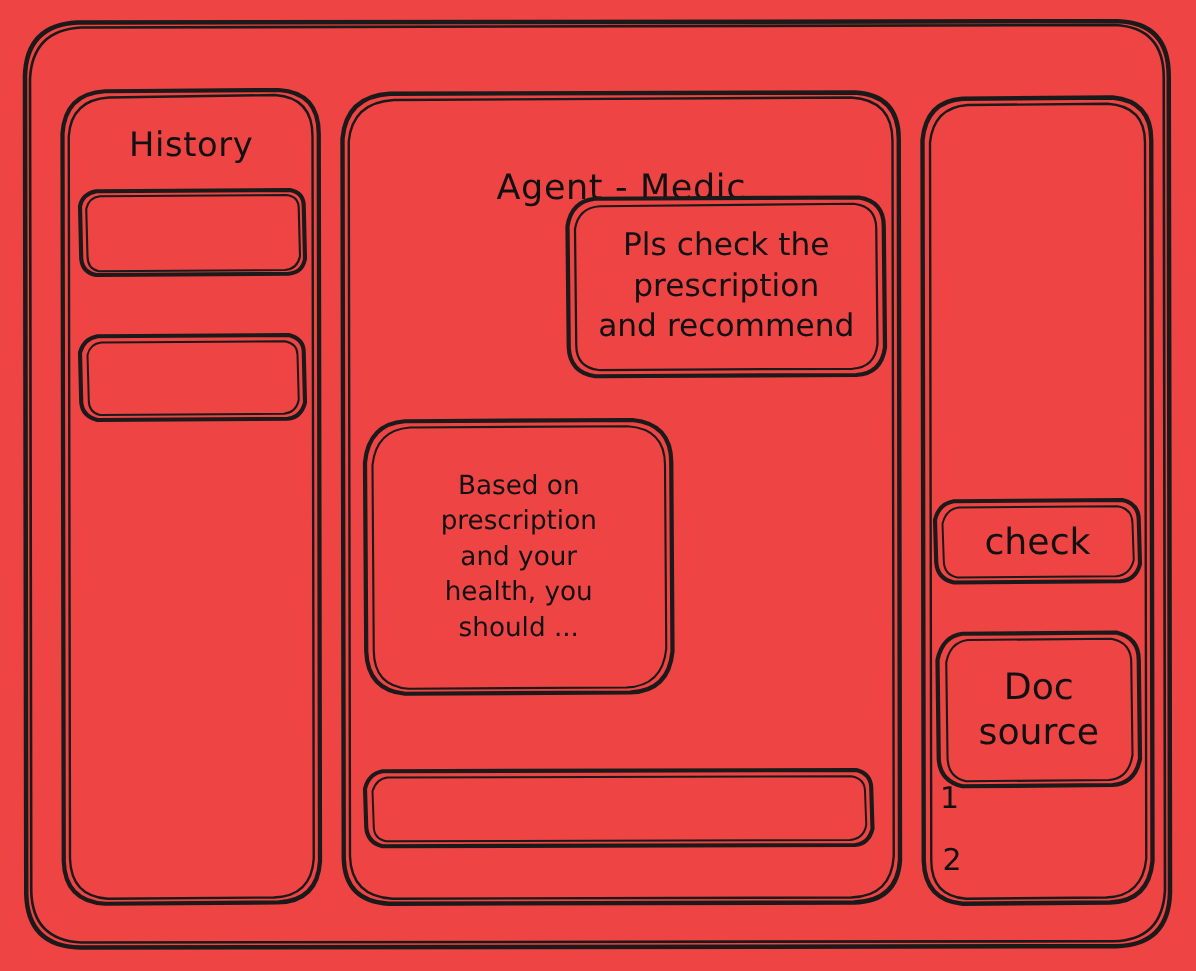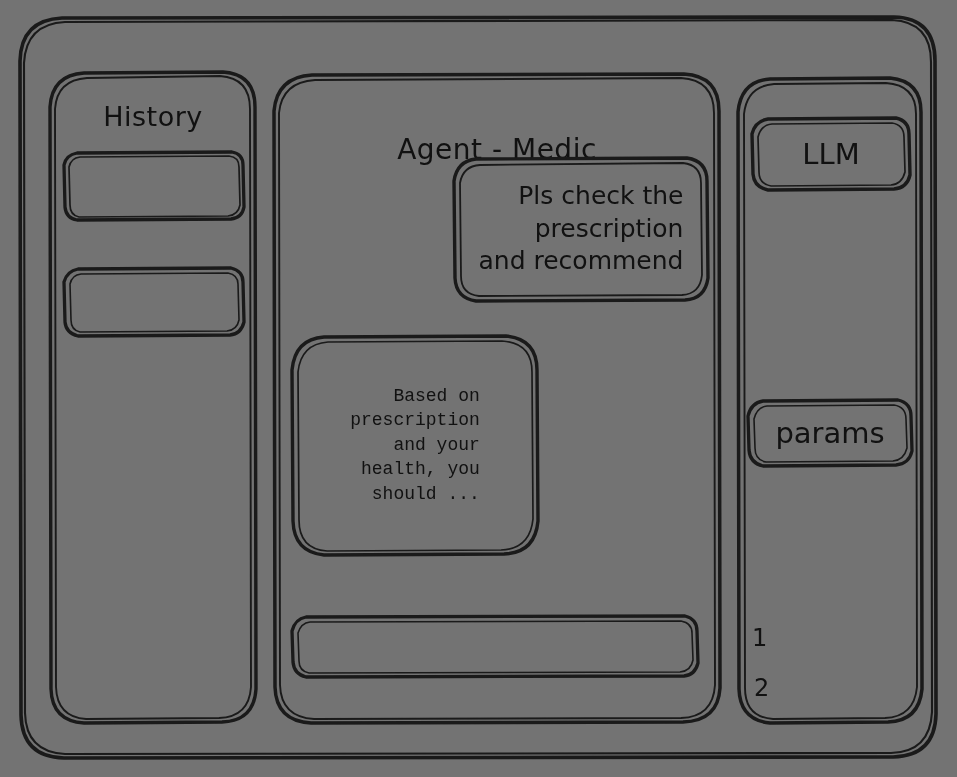--- a/index.html
+++ b/index.html
@@ -4,21 +4,21 @@
 <style>
   html, body {
     margin: 0;
     padding: 0;
     background: #ffffff;
   }
   #canvas {
     position: relative;
     width: 957px;
     height: 777px;
-    background: #737373;
+    background: #ef4444;
     font-family: "DejaVu Sans", sans-serif;
     overflow: hidden;
   }
   
   .sketch {
     position: absolute;
     box-sizing: border-box;
   }
   .sketch > svg.frame {
     position: absolute;
@@ -68,30 +68,30 @@
   #user-bubble      { left: 180px; top: 84px;  width: 258px; height: 146px; }
   #agent-bubble     { left: 18px;  top: 262px; width: 250px; height: 222px; }
   #composer-input   { left: 18px;  top: 542px; width: 410px; height: 64px; }
 
   .bubble-text {
     position: absolute;
     inset: 0;
     display: flex;
     align-items: center;
     justify-content: center;
-    text-align: right;
+    text-align: center;
     padding: 6px 10px;
     box-sizing: border-box;
     font-size: 25px;
     line-height: 1.3;
     color: #111111;
     white-space: pre-line;
     user-select: none;
   }
-  #agent-bubble .bubble-text { font-size: 18px; line-height: 1.36; font-family: Liberation Mono, monospace; }
+  #agent-bubble .bubble-text { font-size: 21px; line-height: 1.36; }
 
   #tool-llm         { left: 14px; top: 40px;  width: 162px; height: 76px; }
   #tool-ocr         { left: 14px; top: 140px; width: 162px; height: 76px; }
   #tool-params      { left: 10px; top: 322px; width: 168px; height: 70px; }
   #tool-docsource   { left: 12px; top: 428px; width: 166px; height: 126px; }
 
   .tool-text {
     position: absolute;
     inset: 0;
     display: flex;
@@ -189,35 +189,36 @@
       <div class="bubble-text" placeholder=""></div>
     </div>
   </div>
 
   <div class="sketch" id="tools-panel">
     <svg class="frame" viewBox="0 0 188 649" preserveAspectRatio="none">
       <path d="M34,3 L154,2 Q185,5 185,36 L186,613 Q183,645 152,646 L34,647 Q4,644 3,613 L2,36 Q5,5 34,3 Z" stroke-width="3.5"></path>
       <path d="M38,8 L150,7 Q180,9 180,38 L181,611 Q178,641 149,642 L37,643 Q9,641 9,612 L8,38 Q11,10 38,8 Z" stroke-width="1.9"></path>
     </svg>
 
-    <div class="sketch" id="tool-llm">
-      <svg class="frame" viewBox="0 0 162 76" preserveAspectRatio="none">
-        <path d="M18,3 L146,2 Q159,5 159,18 L160,59 Q157,72 144,73 L18,74 Q4,71 3,58 L2,18 Q5,5 18,3 Z" stroke-width="3.4"></path>
-        <path d="M22,8 L142,7 Q154,9 154,21 L155,56 Q152,68 141,69 L21,70 Q9,68 9,56 L8,21 Q11,9 22,8 Z" stroke-width="1.7"></path>
-      </svg>
-      <div class="tool-text">LLM</div>
-    </div>
 
 
     <div class="sketch" id="tool-params">
       <svg class="frame" viewBox="0 0 168 70" preserveAspectRatio="none">
         <path d="M17,3 L152,2 Q165,5 165,18 L166,53 Q163,66 150,67 L17,68 Q4,65 3,52 L2,18 Q5,5 17,3 Z" stroke-width="3.3"></path>
         <path d="M21,8 L148,7 Q160,9 160,21 L161,50 Q158,62 147,63 L20,64 Q9,62 9,50 L8,21 Q11,9 21,8 Z" stroke-width="1.6"></path>
       </svg>
-      <div class="tool-text">params</div>
-    </div>
-
+      <div class="tool-text">check</div>
+    </div>
+
+    <div class="sketch" id="tool-docsource">
+      <svg class="frame" viewBox="0 0 166 126" preserveAspectRatio="none">
+        <path d="M22,3 L145,2 Q163,6 163,24 L164,103 Q160,123 142,124 L22,125 Q4,121 3,103 L2,24 Q6,5 22,3 Z" stroke-width="3.4"></path>
+        <path d="M26,8 L141,7 Q157,10 157,26 L158,100 Q155,119 139,120 L25,121 Q10,118 10,101 L9,26 Q12,10 26,8 Z" stroke-width="1.7"></path>
+      </svg>
+      <div class="tool-text">Doc
+source</div>
+    </div>
 
     <div class="doc-list-item" id="doc-item-1">1</div>
     <div class="doc-list-item" id="doc-item-2">2</div>
   </div>
 
 </div>
 
 </body></html>

